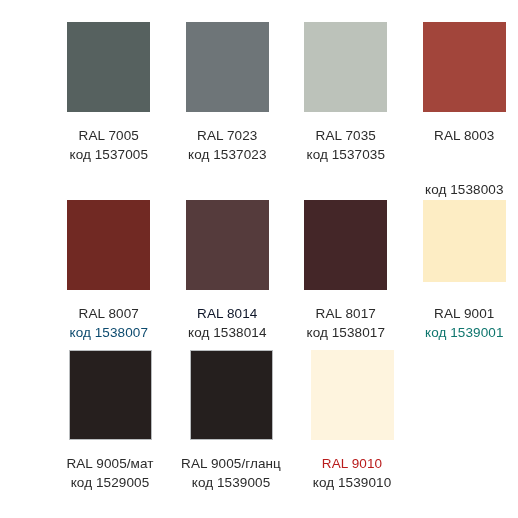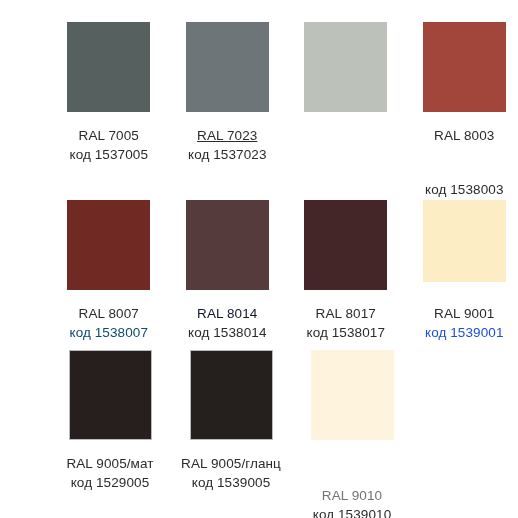--- a/index.html
+++ b/index.html
@@ -94,26 +94,30 @@
     <div class="swatch-cell col-1">
       <span class="swatch-chip" style="background-color: rgb(86, 97, 95);"></span>
       <span class="swatch-labels">
         <span class="swatch-name" style="color: rgb(43, 43, 43);">RAL 7005</span>
         <span class="swatch-code" style="color: rgb(43, 43, 43);">код 1537005</span>
       </span>
     </div>
     <div class="swatch-cell">
       <span class="swatch-chip" style="background-color: rgb(110, 117, 120);"></span>
       <span class="swatch-labels">
-        <span class="swatch-name" style="color: rgb(43, 43, 43); text-decoration: underline;">RAL 7023</span>
+        <span class="swatch-name" style="color: rgb(43, 43, 43);">RAL 7023</span>
         <span class="swatch-code" style="color: rgb(43, 43, 43);">код 1537023</span>
       </span>
     </div>
     <div class="swatch-cell">
       <span class="swatch-chip" style="background-color: rgb(188, 194, 186);"></span>
+      <span class="swatch-labels">
+        <span class="swatch-name" style="color: rgb(43, 43, 43);">RAL 7035</span>
+        <span class="swatch-code" style="color: rgb(43, 43, 43);">код 1537035</span>
+      </span>
     </div>
     <div class="swatch-cell">
       <span class="swatch-chip" style="background-color: rgb(162, 69, 59);"></span>
       <span class="swatch-labels">
         <span class="swatch-name" style="color: rgb(43, 43, 43);">RAL 8003</span>
         <span class="swatch-code" style="color: rgb(43, 43, 43); margin-top: 36px;">код 1538003</span>
       </span>
     </div>
   </div>
 
@@ -136,21 +140,21 @@
       <span class="swatch-chip" style="background-color: rgb(68, 38, 40);"></span>
       <span class="swatch-labels">
         <span class="swatch-name" style="color: rgb(43, 43, 43);">RAL 8017</span>
         <span class="swatch-code" style="color: rgb(43, 43, 43);">код 1538017</span>
       </span>
     </div>
     <div class="swatch-cell offset-caption">
       <span class="swatch-chip" style="background-color: rgb(253, 237, 196);"></span>
       <span class="swatch-labels">
         <span class="swatch-name" style="color: rgb(43, 43, 43);">RAL 9001</span>
-        <span class="swatch-code" style="color: #1d4ed8;">код 1539001</span>
+        <span class="swatch-code" style="color: #0f766e;">код 1539001</span>
       </span>
     </div>
   </div>
 
   <div class="swatch-row row-3">
     <div class="swatch-cell col-1">
       <span class="swatch-chip bordered" style="background-color: rgb(38, 31, 30);"></span>
       <span class="swatch-labels">
         <span class="swatch-name" style="color: rgb(43, 43, 43);">RAL 9005/мат</span>
         <span class="swatch-code" style="color: rgb(43, 43, 43);">код 1529005</span>
@@ -159,19 +163,19 @@
     <div class="swatch-cell">
       <span class="swatch-chip bordered" style="background-color: rgb(37, 31, 30);"></span>
       <span class="swatch-labels">
         <span class="swatch-name" style="color: rgb(43, 43, 43);">RAL 9005/гланц</span>
         <span class="swatch-code" style="color: rgb(43, 43, 43);">код 1539005</span>
       </span>
     </div>
     <div class="swatch-cell">
       <span class="swatch-chip" style="background-color: rgb(254, 244, 222);"></span>
       <span class="swatch-labels">
-        <span class="swatch-name" style="color: #737373; margin-top: 32px;">RAL 9010</span>
+        <span class="swatch-name" style="color: #b91c1c;">RAL 9010</span>
         <span class="swatch-code" style="color: rgb(43, 43, 43);">код 1539010</span>
       </span>
     </div>
   </div>
 
 </div>
 
 </body></html>

